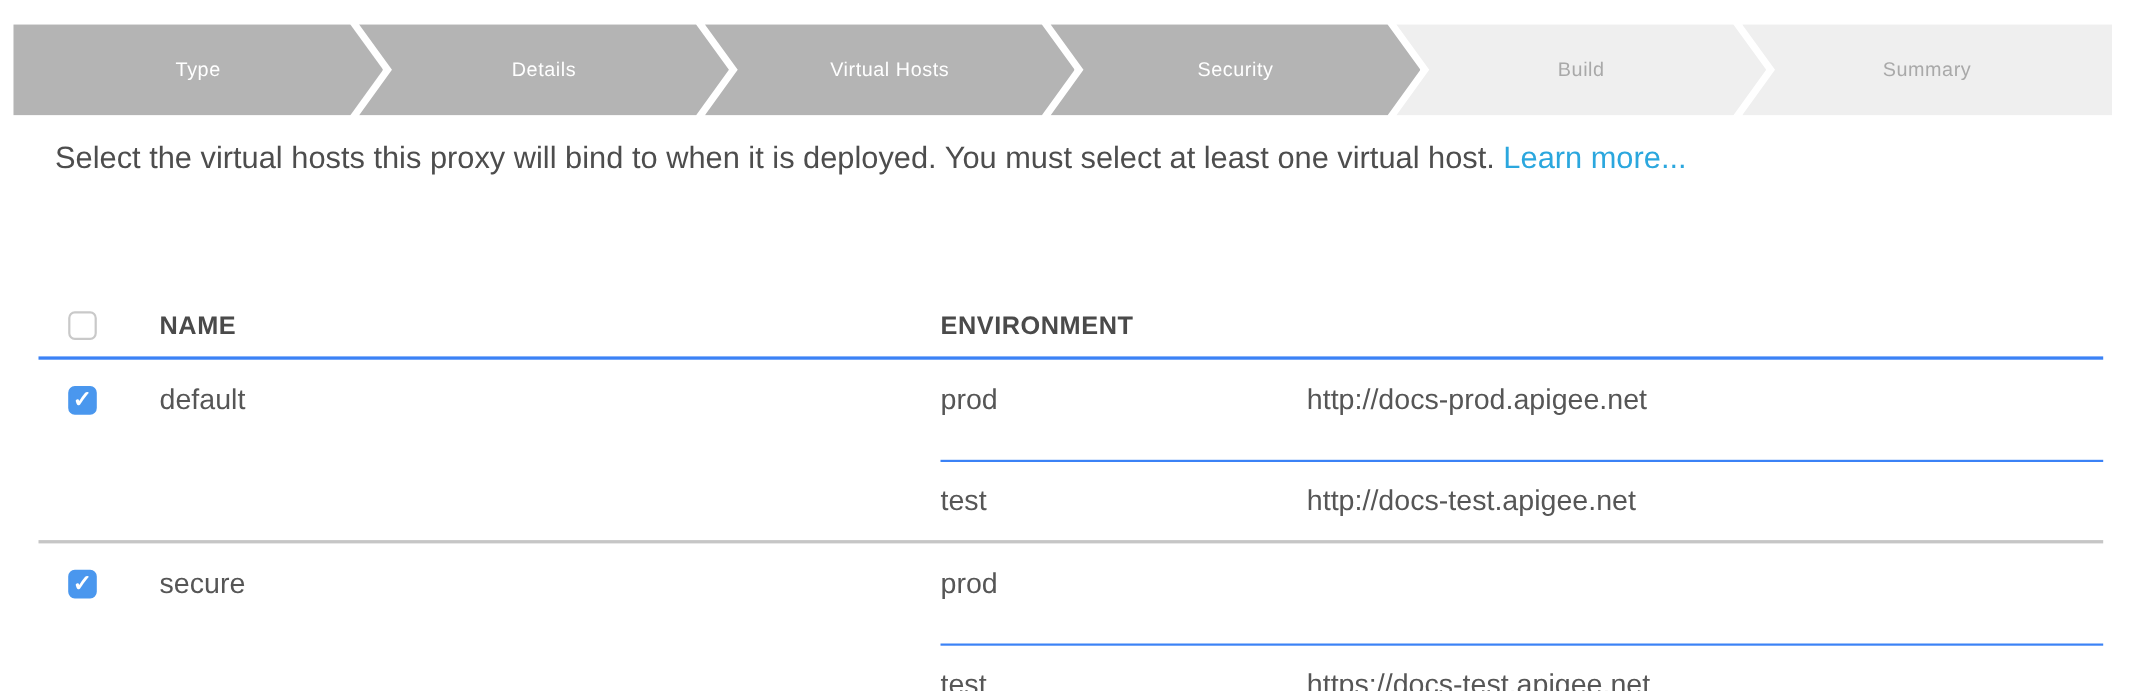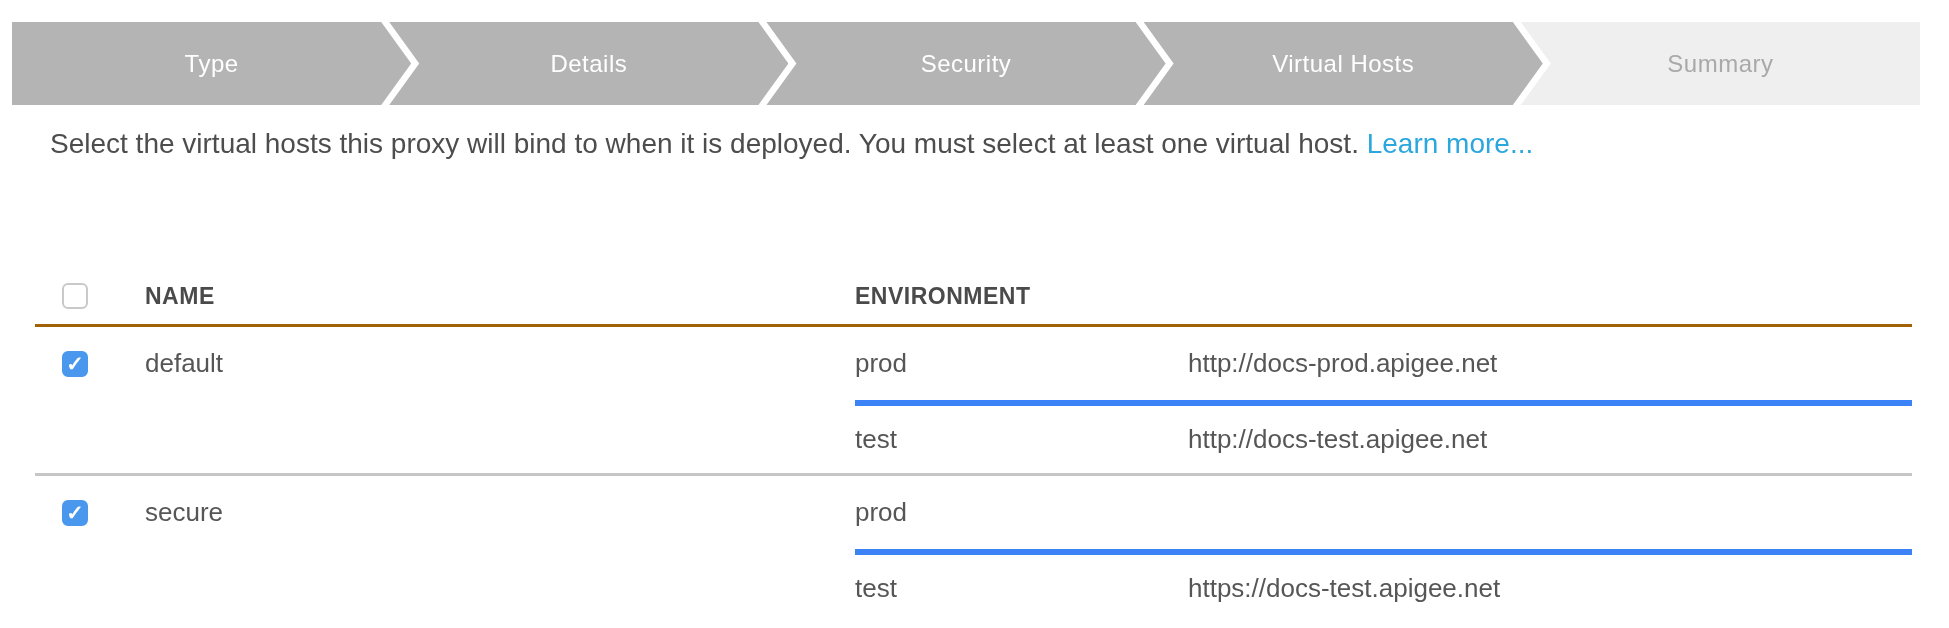--- a/index.html
+++ b/index.html
@@ -2,75 +2,78 @@
 <html><head>
 <meta charset="utf-8">
 <style>
   * { margin:0; padding:0; box-sizing:border-box; }
   html,body { width:1949px; height:628px; background:#ffffff; overflow:hidden;
               font-family:"Liberation Sans", sans-serif; }
 
   
   .stepper { position:absolute; left:12px; top:22px; width:1908px; height:83px; display:flex; }
   .step { flex:1; display:flex; align-items:center; justify-content:center;
-          font-size:24px; letter-spacing:0.5px; cursor:pointer;
+          font-size:18px; letter-spacing:0.5px; cursor:pointer;
           background:#efefef; color:#a9a9a9;
           clip-path: polygon(0 0, calc(100% - 30px) 0, 100% 50%, calc(100% - 30px) 100%, 0 100%, 30px 50%); }
   .step.active { background:#b4b4b4; color:#ffffff; }
   .step:first-child { clip-path: polygon(0 0, calc(100% - 30px) 0, 100% 50%, calc(100% - 30px) 100%, 0 100%); }
   .step:last-child  { clip-path: polygon(0 0, 100% 0, 100% 100%, 0 100%, 30px 50%); }
   .step + .step { margin-left:-22px; }
 
   
   .desc { position:absolute; left:50px; top:128px; width:1880px;
           font-size:28px; color:#4d4d4d; }
   .desc a { color:#2ba7de; text-decoration:none; cursor:pointer; }
 
   
   .vh-table { position:absolute; left:35px; top:268px; width:1877px; font-size:26px; color:#565656; }
 
   .t-header { display:flex; align-items:center; height:59px;
-              border-bottom:3px solid #a16207;
+              border-bottom:3px solid #3b82f6;
               font-size:23px; font-weight:bold; color:#4a4a4a; letter-spacing:0.5px; }
   .cell-check { width:110px; }
   .cell-check .checkbox { margin-left:27px; }
   .cell-name  { width:710px; }
   .cell-env   { width:333px; }
   .cell-host  { flex:1; }
 
   .checkbox { width:26px; height:26px; border-radius:6px; border:2px solid #c9c9c9;
               background:#ffffff; display:flex; align-items:center; justify-content:center;
               cursor:pointer; }
   .checkbox.checked { background:#4a97ee; border-color:#4a97ee; }
   .checkbox .tick { display:none; color:#ffffff; font-size:21px; font-weight:bold; line-height:1; }
   .checkbox.checked .tick { display:block; }
 
   .group { display:flex; }
   .group-1 { border-bottom:3px solid #c6c6c6; }
   .group-left { width:820px; display:flex; align-items:center; height:73px; }
   .group-right { flex:1; }
   .subrow { display:flex; align-items:center; height:73px; }
-  .subrow + .subrow { border-top:6px solid #3b82f6; }
+  .subrow + .subrow { border-top:2px solid #3b82f6;margin-top:18px; }
   .sub-env { width:333px; }
 </style>
 </head>
 <body>
 
 <div class="stepper">
   <div class="step active">
     <span>Type</span>
   </div>
   <div class="step active">
     <span>Details</span>
   </div>
   <div class="step active">
+    <span>Virtual Hosts</span>
+  </div>
+  <div class="step active">
     <span>Security</span>
   </div>
-  <div class="step active">
-    <span>Virtual Hosts</span>
+  <div class="step">
+    <span>Build</span>
   </div>
   <div class="step">
     <span>Summary</span>
   </div>
 </div>
 
 <div class="desc">
   <span>Select the virtual hosts this proxy will bind to when it is deployed. You must select at least one virtual host.</span>
   <a>Learn more...</a>
 </div>

